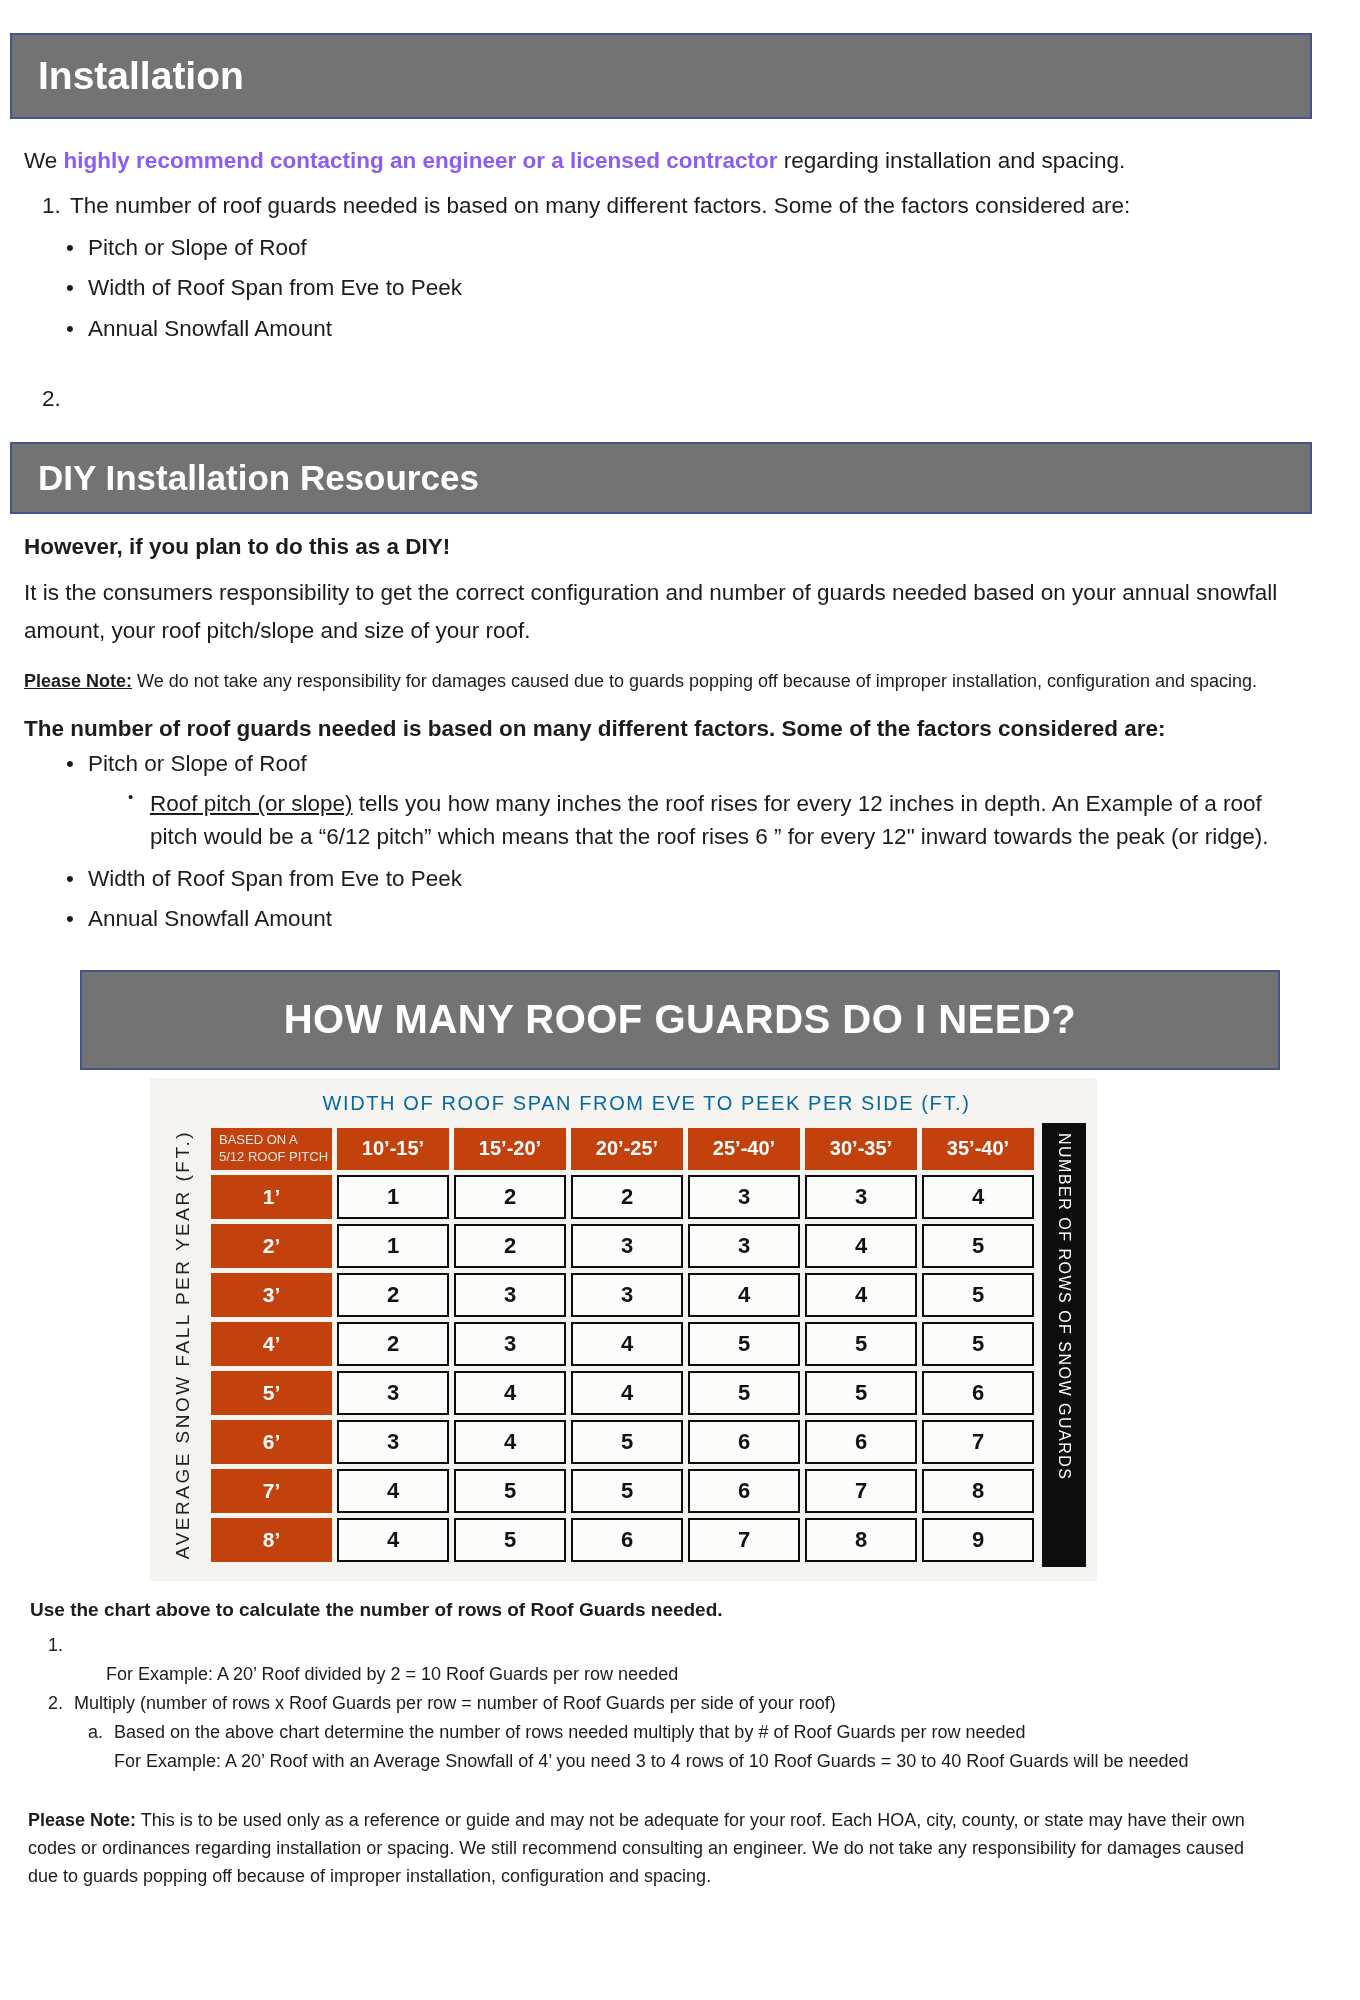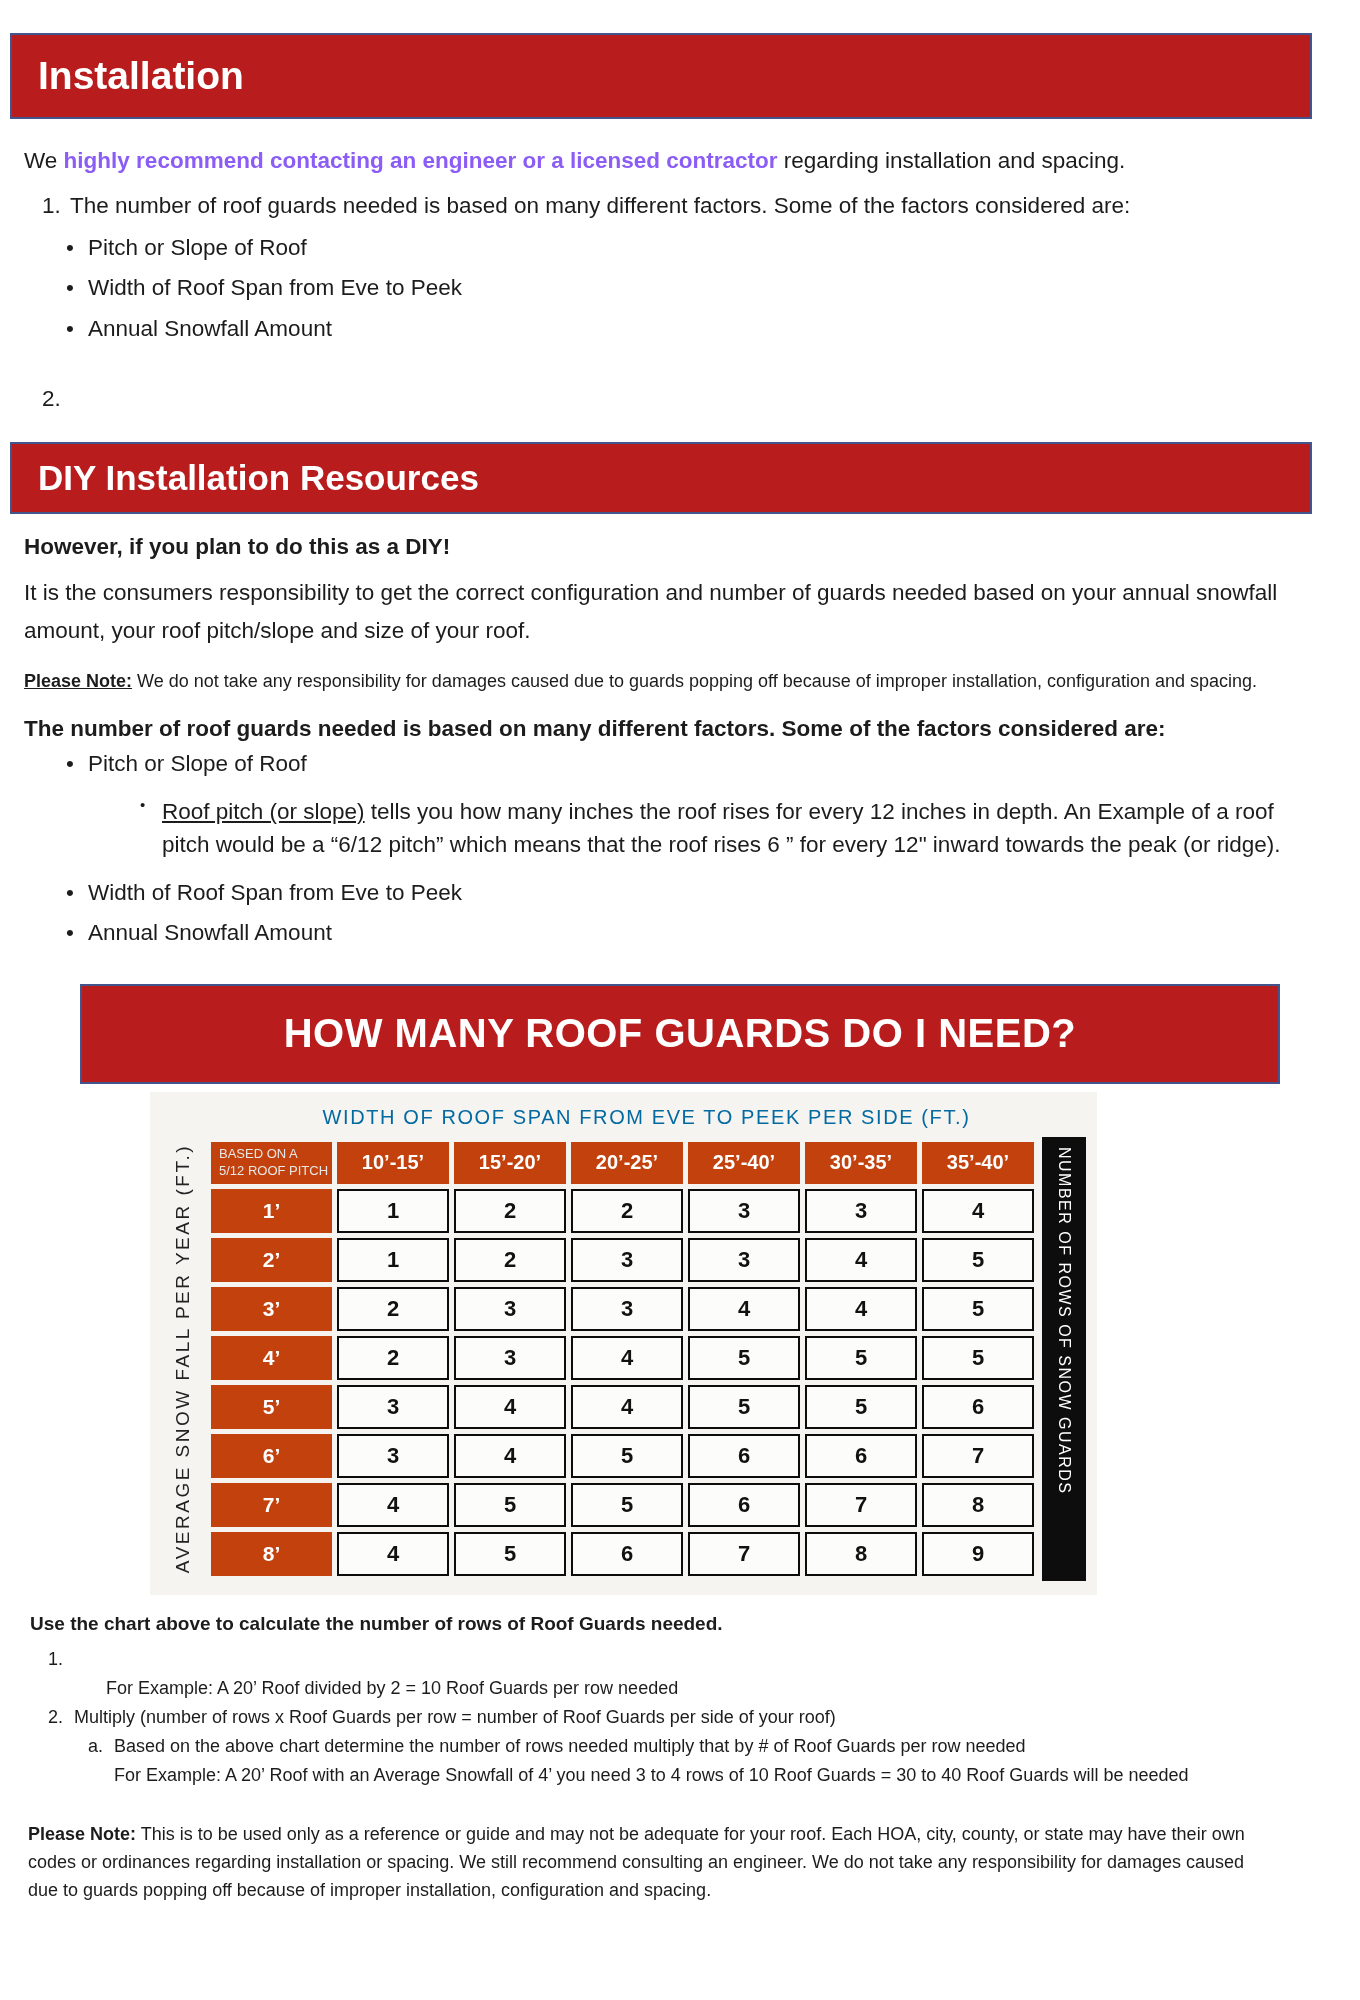--- a/index.html
+++ b/index.html
@@ -1,34 +1,34 @@
 <!DOCTYPE html>
 <html><head>
 <meta charset="utf-8">
 <style>
   html,body{margin:0;padding:0;background:#ffffff;}
   body{width:1360px;height:2000px;overflow:hidden;font-family:"Liberation Sans",sans-serif;color:#1c1c1c;position:relative;}
 
-  .banner{background:#b91c1c;border:2px solid #44548C;color:#ffffff;font-weight:bold;box-sizing:border-box;display:flex;align-items:center;}
+  .banner{background:#737373;border:2px solid #44548C;color:#ffffff;font-weight:bold;box-sizing:border-box;display:flex;align-items:center;}
   .banner-installation{margin:33px 48px 0 10px;height:86px;font-size:39px;padding-left:26px;}
   .banner-diy{margin:23px 48px 0 10px;height:72px;font-size:35px;padding-left:26px;}
   .banner-howmany{margin:30px 0 0 80px;width:1200px;height:100px;font-size:40px;justify-content:center;letter-spacing:0.5px;}
 
   .intro{margin:22px 48px 0 24px;font-size:22.5px;line-height:1.75;}
   .link-red{color:#8b5cf6;font-weight:bold;}
 
   .num-item{display:flex;margin:6px 48px 0 42px;font-size:22.5px;line-height:1.78;}
   .num-item .num{flex:0 0 28px;}
   .num-item .num-body{max-width:1160px;}
   .num-item.item2{margin-top:30px;}
 
   ul.bullets{list-style:none;margin:2px 0 0 0;padding:0 0 0 66px;font-size:22.5px;line-height:1.78;}
   ul.bullets li.b{position:relative;padding-left:22px;}
   ul.bullets li.b::before{content:"•";position:absolute;left:0;top:0;}
-  ul.sub-bullets{list-style:none;margin:12px;padding:0 0 0 40px;}
+  ul.sub-bullets{list-style:none;margin:0;padding:0 0 0 40px;}
   ul.sub-bullets li.sb{position:relative;padding-left:22px;max-width:1120px;line-height:1.45;margin:4px 0 6px 0;}
   ul.sub-bullets li.sb::before{content:"•";position:absolute;left:0;top:-2px;font-size:15px;}
   .ul-underline{text-decoration:underline;}
 
   .however{margin:20px 48px 0 24px;font-size:22.5px;font-weight:bold;}
   .resp{margin:14px 0 0 24px;max-width:1285px;font-size:22.5px;line-height:1.72;}
   .note-small{margin:16px 0 0 24px;max-width:1250px;font-size:18px;line-height:1.62;}
   .bold-underline{font-weight:bold;text-decoration:underline;}
   .factors-heading{margin:20px 48px 0 24px;font-size:22.5px;font-weight:bold;}
 

